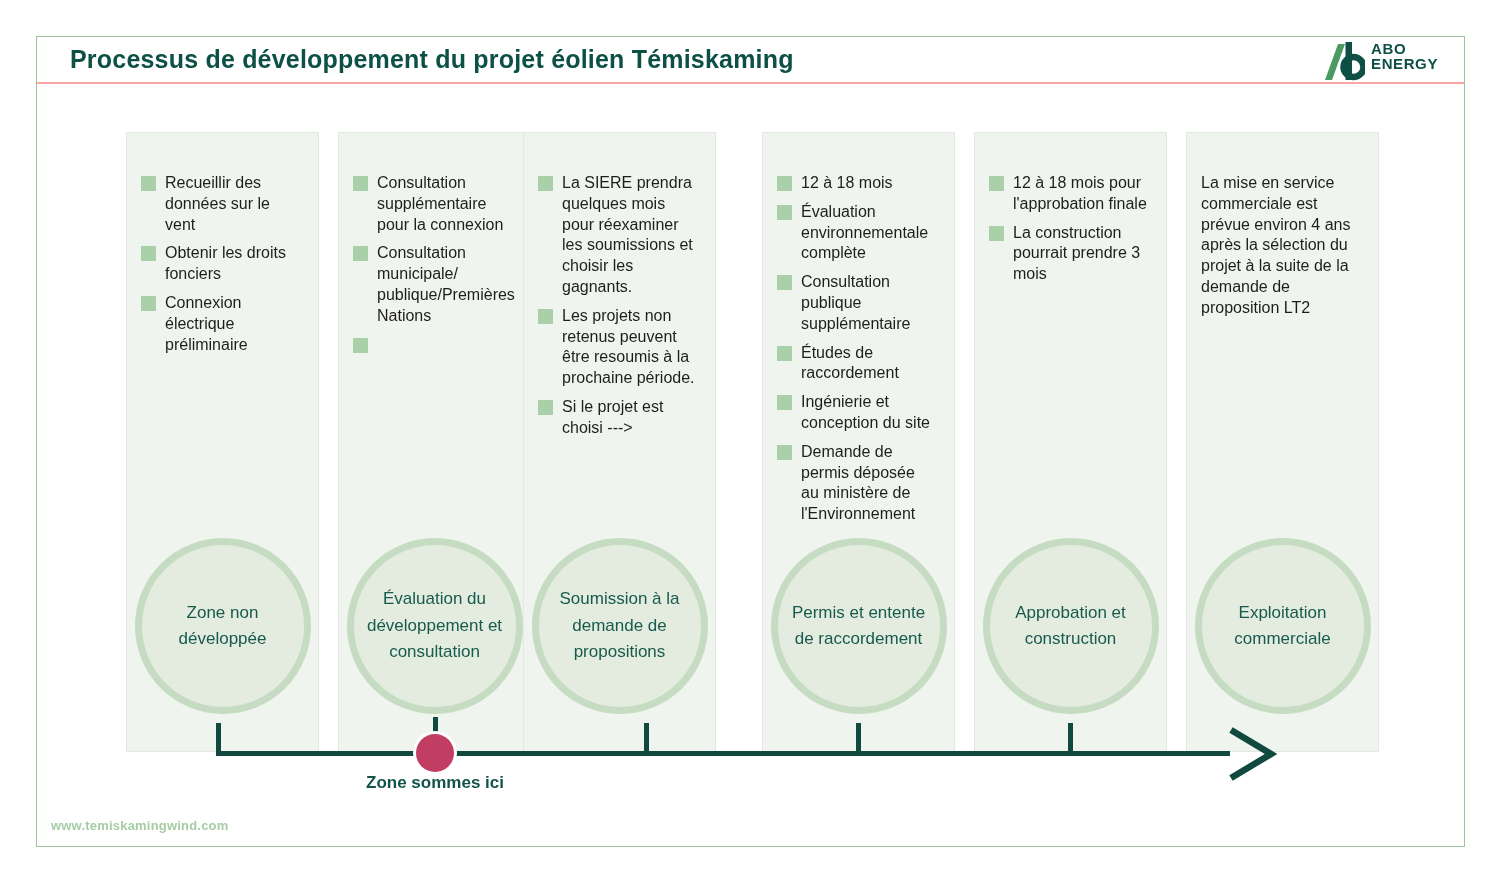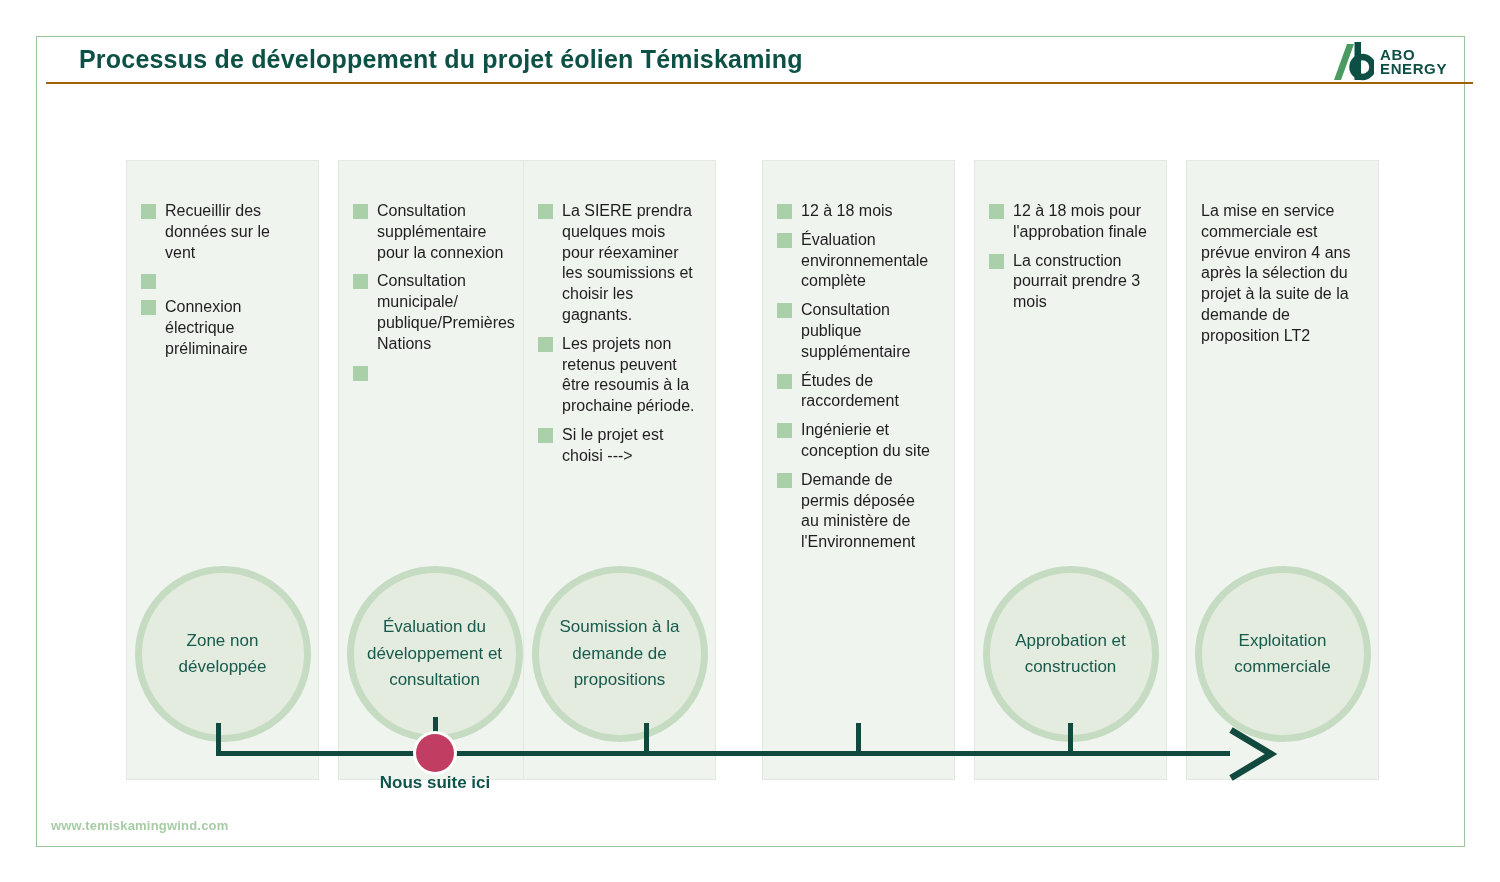--- a/index.html
+++ b/index.html
@@ -7,33 +7,32 @@
   body {
     width:1500px; height:882px; background:#ffffff; position:relative;
     font-family:"Liberation Sans", sans-serif;
     -webkit-font-smoothing:antialiased;
   }
   .frame {
     position:absolute; left:36px; top:36px; width:1429px; height:811px;
     border:1px solid #9dc49d; background:#ffffff;
   }
   
-  .header { position:absolute; left:9px; top:0; width:100%; height:47px; border-bottom:2px solid #a16207; }
+  .header { position:absolute; left:0; top:0; width:100%; height:47px; border-bottom:2px solid #fca5a5; }
   .title {
     position:absolute; left:33px; top:8px; font-size:25px; font-weight:bold;
     color:#0d5146; letter-spacing:0.2px; white-space:nowrap;
   }
-  .logo { position:absolute; right:26px; top:5px; display:flex; align-items:center; gap:6px; }
+  .logo { position:absolute; right:26px; top:5px; display:flex; align-items:flex-start; gap:6px; }
   .logo-text { color:#0d4f44; font-weight:bold; font-size:15px; line-height:14.5px; letter-spacing:0.6px; }
   
   .stage {
     position:absolute; top:95px; width:193px; height:620px;
     background:#f0f4ef; border:1px solid #e4e8e3;
     padding:40px 17px 0 14px;
-    margin-top:28px;
   }
   .bullet { display:flex; gap:9px; margin-bottom:8px; }
   .sq { width:15px; height:15px; background:#aad0aa; flex:none; margin-top:3px; }
   .btxt { font-size:16px; color:#1e1e1e; line-height:1.3; }
   .para { font-size:16px; color:#1e1e1e; line-height:1.3; padding-right:4px; }
   .circle {
     position:absolute; left:50%; bottom:37px; transform:translateX(-50%);
     width:176px; height:176px; border-radius:50%;
     border:7px solid #c6dcc2; background:#e4ecdf;
     display:flex; align-items:center; justify-content:center; text-align:center;
@@ -81,20 +80,21 @@
     </div>
   </div>
 
   <section class="stage" style="left:89px">
     <div class="bullet">
       <span class="sq"></span>
       <span class="btxt">Recueillir des données sur le vent</span>
     </div>
     <div class="bullet">
       <span class="sq"></span>
+      <span class="btxt">Obtenir les droits fonciers</span>
     </div>
     <div class="bullet">
       <span class="sq"></span>
       <span class="btxt">Connexion électrique préliminaire</span>
     </div>
     <div class="circle">
       <span>Zone non développée</span>
     </div>
   </section>
 
@@ -150,20 +150,23 @@
       <span class="sq"></span>
       <span class="btxt">Études de raccordement</span>
     </div>
     <div class="bullet">
       <span class="sq"></span>
       <span class="btxt">Ingénierie et conception du site</span>
     </div>
     <div class="bullet">
       <span class="sq"></span>
       <span class="btxt">Demande de permis déposée au ministère de l'Environnement</span>
+    </div>
+    <div class="circle">
+      <span>Permis et entente de raccordement</span>
     </div>
   </section>
 
   <section class="stage" style="left:937px">
     <div class="bullet">
       <span class="sq"></span>
       <span class="btxt">12 à 18 mois pour l'approbation finale</span>
     </div>
     <div class="bullet">
       <span class="sq"></span>
@@ -184,16 +187,16 @@
   <div class="tl tl-riser"></div>
   <div class="tl tl-line"></div>
   <div class="tl tl-tick-here"></div>
   <div class="tl tick3"></div>
   <div class="tl tick4"></div>
   <div class="tl tick5"></div>
   <div class="dot"></div>
   <svg class="arrowhead" width="58" height="60" viewBox="0 0 58 60">
     <polyline points="8,6 48,30 8,54" fill="none" stroke="#11493f" stroke-width="6.5"></polyline>
   </svg>
-  <div class="here-label">Nous suite ici</div>
+  <div class="here-label">Zone sommes ici</div>
 
   <div class="website">www.temiskamingwind.com</div>
 </div>
 
 </body></html>

